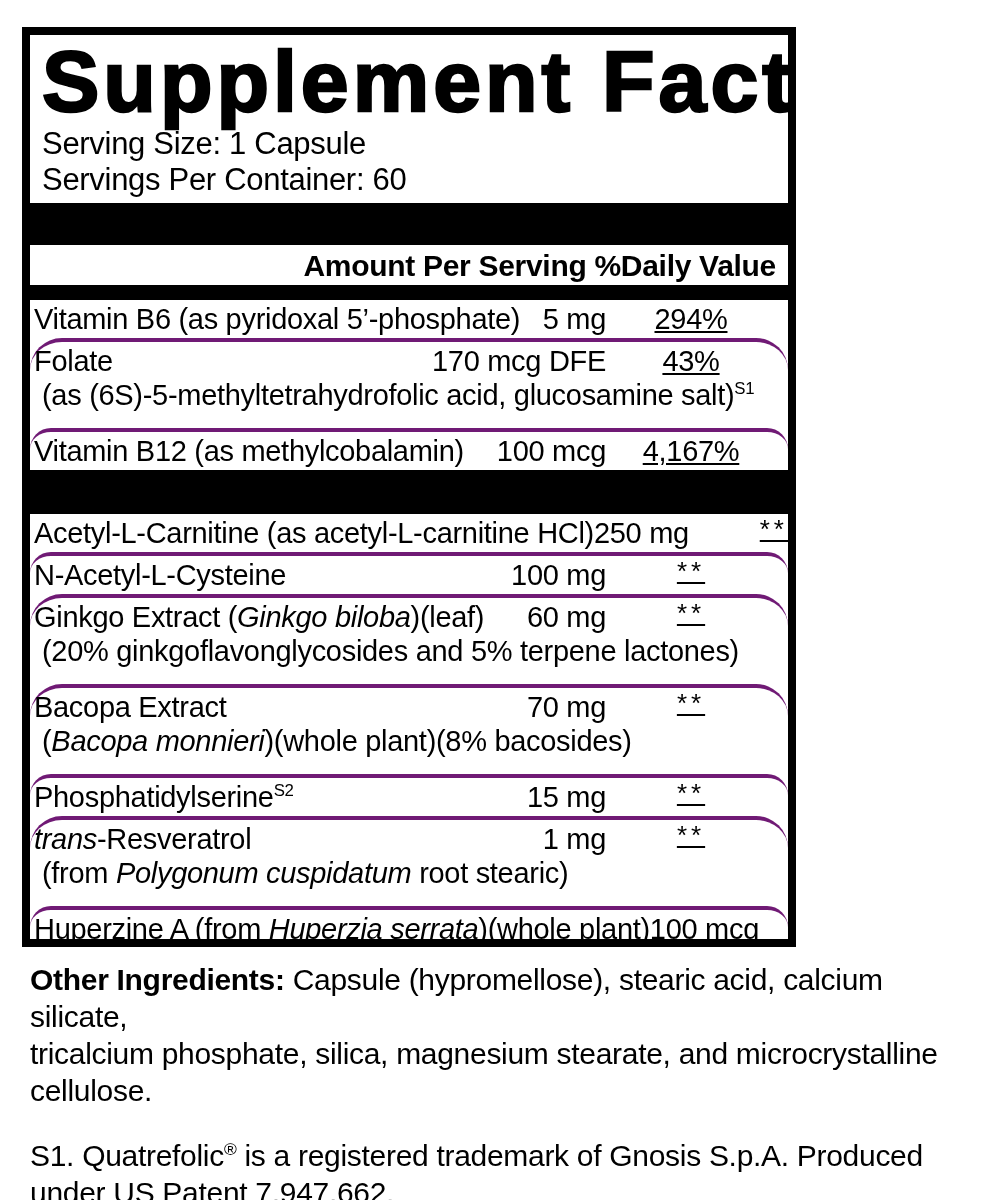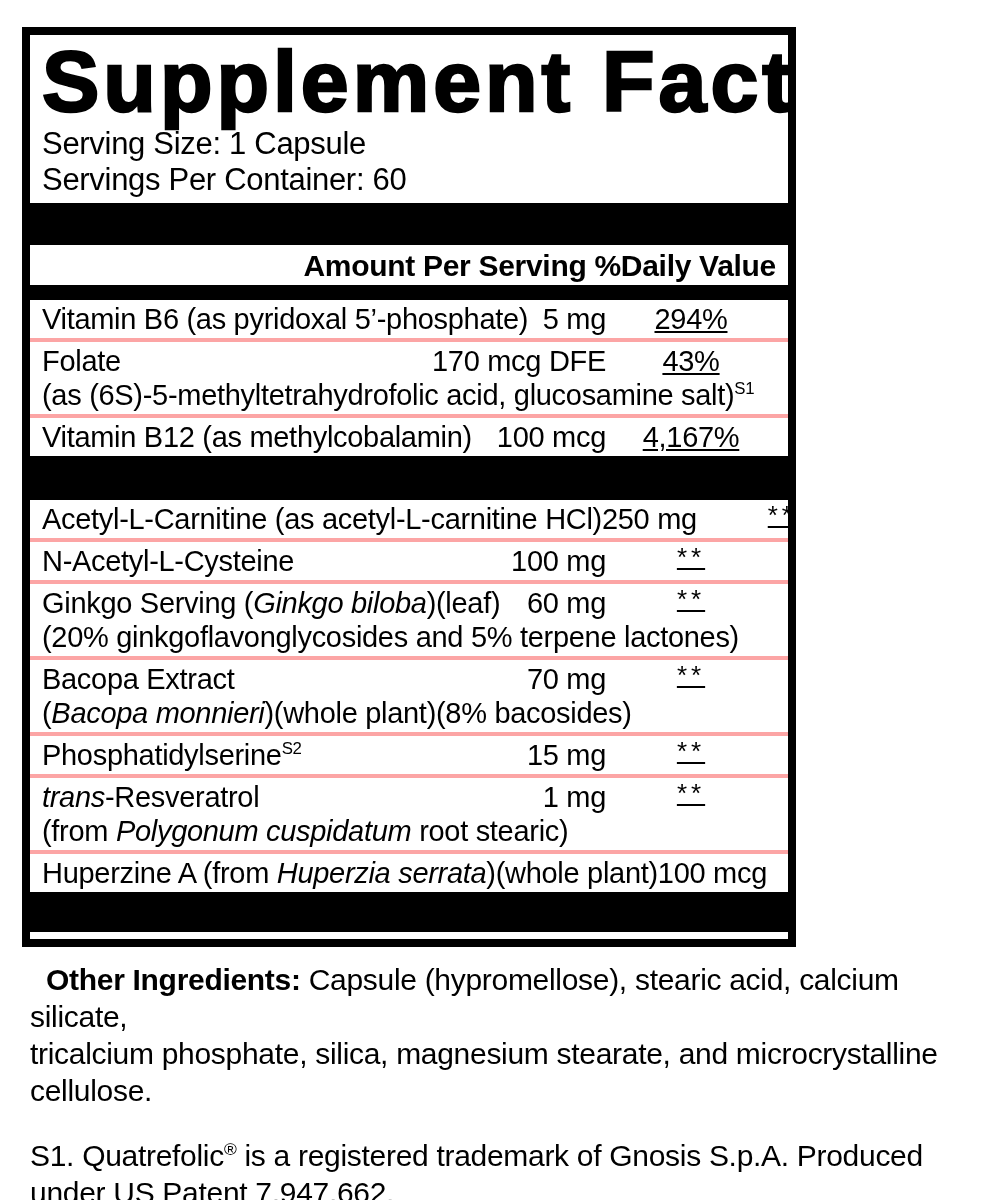--- a/index.html
+++ b/index.html
@@ -22,37 +22,37 @@
   .bar-thick{height:42px;margin-top:5px;}
   .bar-mid{height:44px;}
   .bar-bottom{height:40px;}
   .bar-thin{height:15px;}
   .col-header{
     font-size:30px;font-weight:bold;text-align:right;letter-spacing:-0.3px;
     padding:5px 12px 3px 12px;line-height:32px;
   }
   #rows{width:100%;}
   .row{box-sizing:border-box;}
-  .row.ruled{border-top:4px solid #fca5a5;}
-  .row-main{display:flex;align-items:center;padding:2px 12px 0 12px;
+  .row.ruled{border-top:4px solid #701a75;border-radius:32px;}
+  .row-main{display:flex;align-items:center;padding:2px 12px 0 4px;
     font-size:29px;line-height:34px;letter-spacing:-0.3px;}
   .row-name{flex:1;white-space:nowrap;}
   .row-amount{white-space:nowrap;text-align:right;}
   .row-dv{width:170px;text-align:center;white-space:nowrap;flex:none;text-decoration:underline;}
   .row-sub{font-size:29px;line-height:34px;letter-spacing:-0.3px;
-    padding:0 12px 2px 12px;white-space:nowrap;}
+    padding:0 12px 16px 12px;white-space:nowrap;}
   .row .spacer{height:2px;}
   .nd{letter-spacing:4px;font-size:26px;position:relative;top:-4px;}
   .footnote{font-size:29px;line-height:34px;padding:5px 12px 4px 12px;letter-spacing:-0.3px;}
   sup{font-size:58%;vertical-align:super;line-height:0;}
   .footer{position:absolute;left:30px;top:953px;width:940px;}
   .footer p{font-size:30px;line-height:37px;letter-spacing:-0.3px;margin:0;}
   .footer p.p1{margin-top:8px;}
   .footer p.p2{margin-top:28px;}
-  b{font-weight:bold;margin-left:16px;}
+  b{font-weight:bold;}
   i{font-style:italic;}
 </style>
 </head>
 <body>
 
 <div class="facts-box">
   <div class="title pad">Supplement Facts</div>
   <div class="serving-line pad">Serving Size: 1 Capsule</div>
   <div class="serving-line pad">Servings Per Container: 60</div>
   <div class="bar bar-thick"></div>
@@ -95,21 +95,21 @@
       <div class="row ruled">
         <div class="row-main">
           <span class="row-name"><span>N-Acetyl-L-Cysteine</span></span>
           <span class="row-amount">100 mg</span>
           <span class="row-dv nd">**</span>
         </div>
         <div class="spacer"></div>
       </div>
       <div class="row ruled">
         <div class="row-main">
-          <span class="row-name"><span>Ginkgo Serving (</span><i>Ginkgo biloba</i><span>)(leaf)</span></span>
+          <span class="row-name"><span>Ginkgo Extract (</span><i>Ginkgo biloba</i><span>)(leaf)</span></span>
           <span class="row-amount">60 mg</span>
           <span class="row-dv nd">**</span>
         </div>
         <div class="row-sub"><span>(20% ginkgoflavonglycosides and 5% terpene lactones)</span></div>
       </div>
       <div class="row ruled">
         <div class="row-main">
           <span class="row-name"><span>Bacopa Extract</span></span>
           <span class="row-amount">70 mg</span>
           <span class="row-dv nd">**</span>

